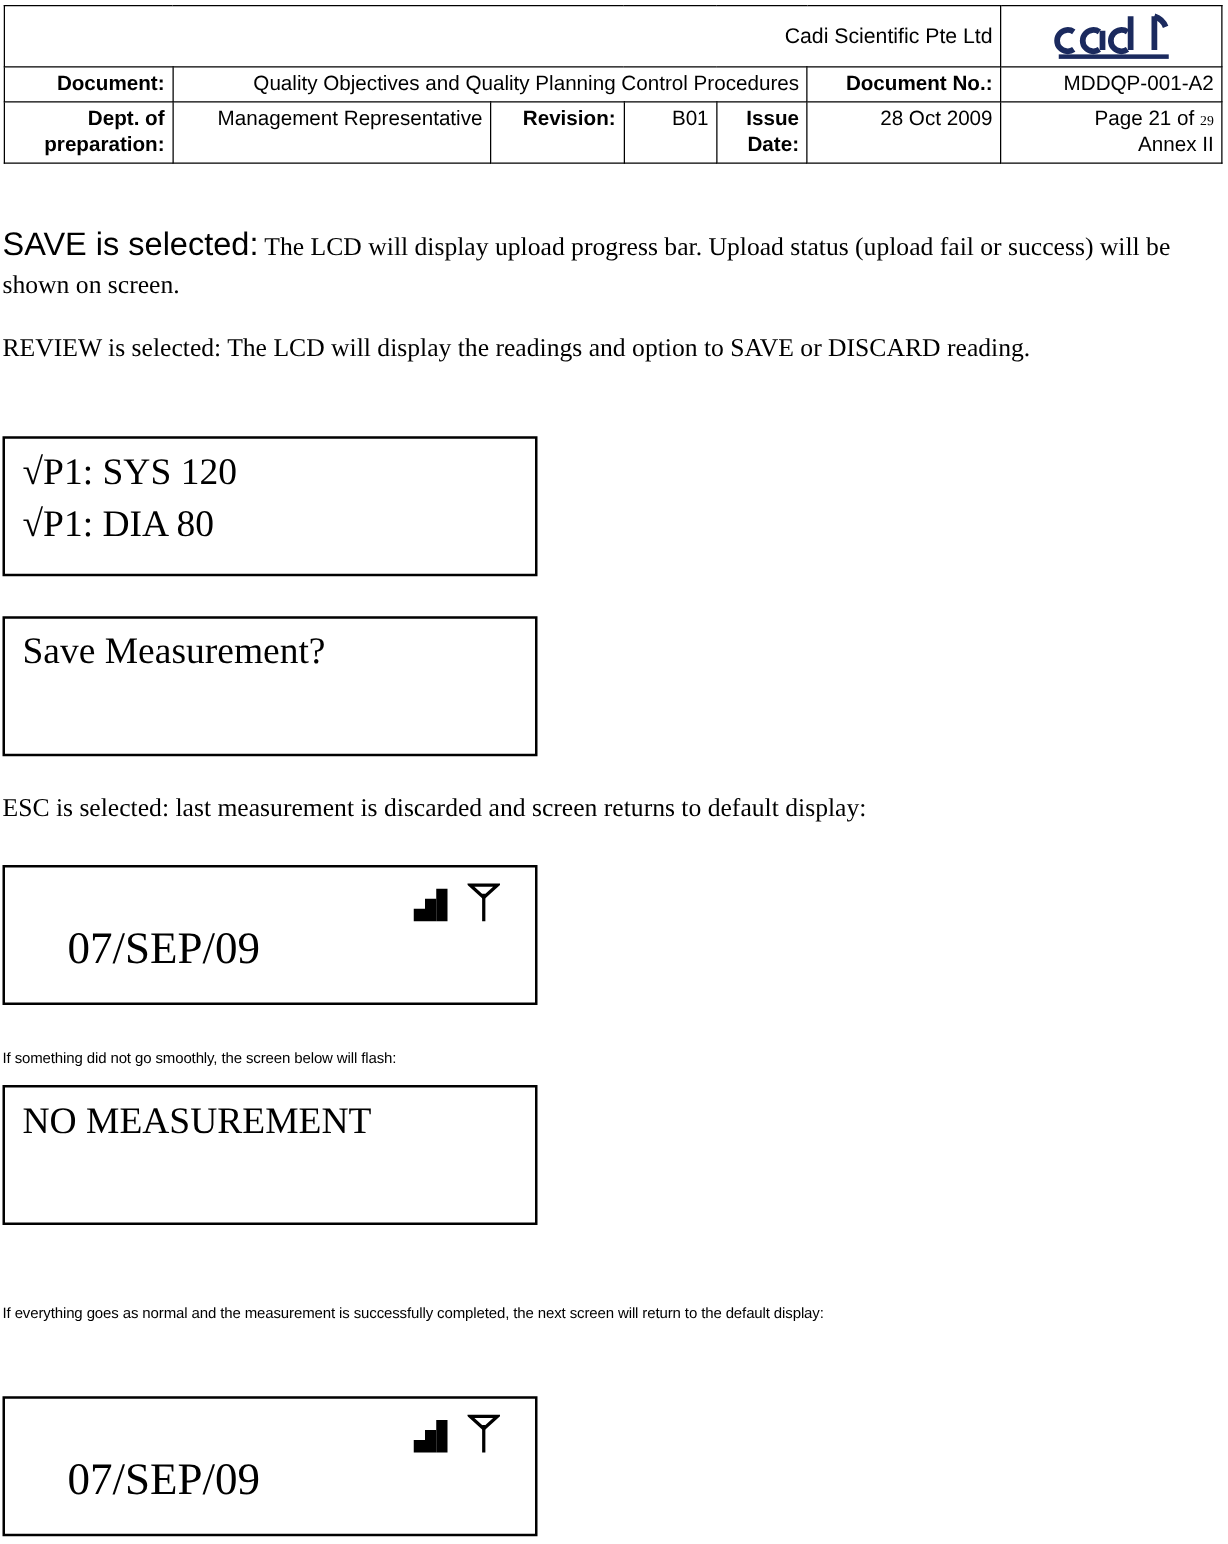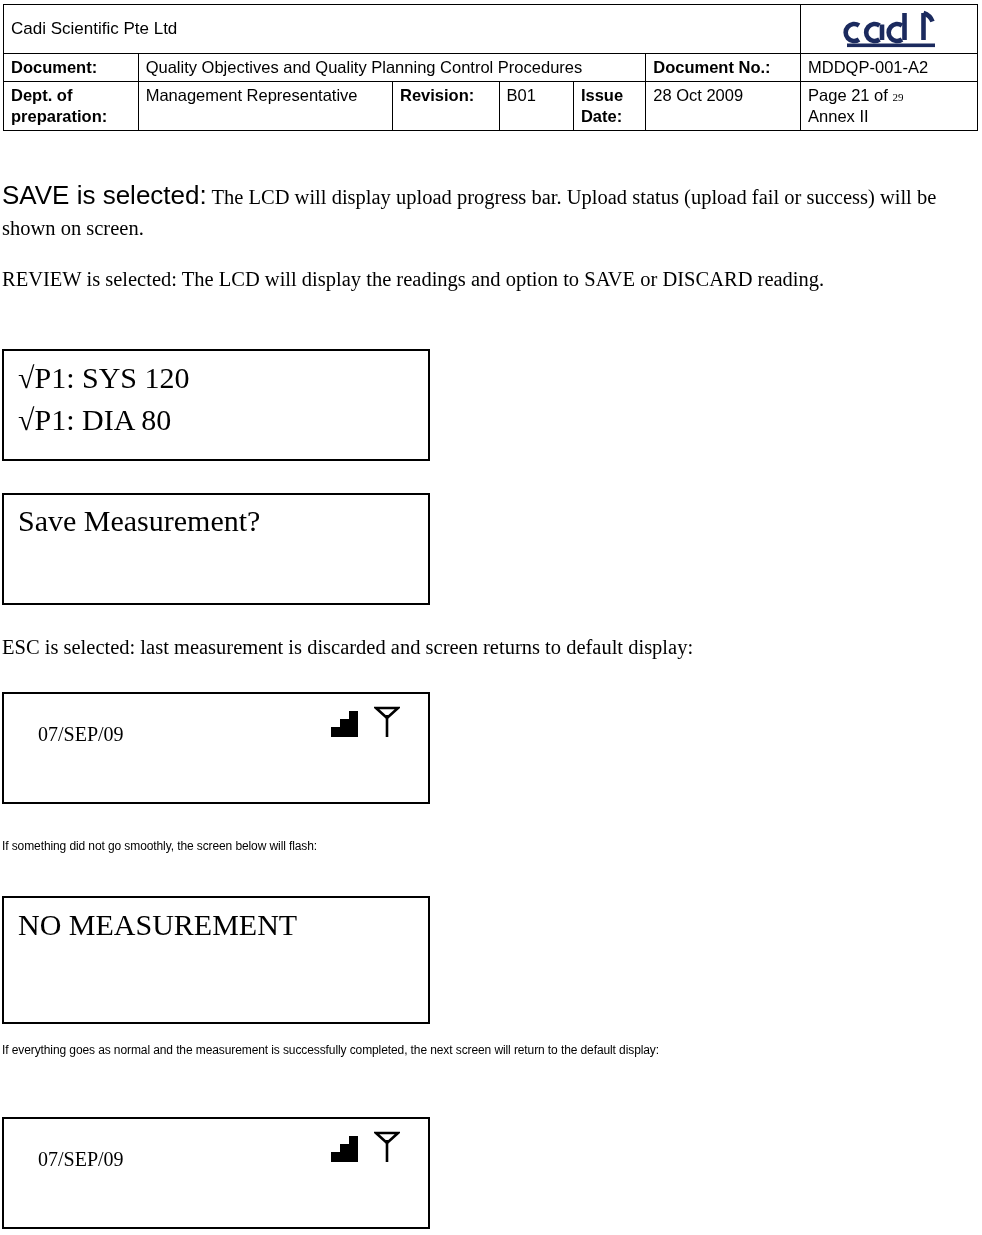--- a/index.html
+++ b/index.html
@@ -25,20 +25,21 @@
     border-collapse: collapse;
     table-layout: fixed;
   }
   .doc-header td {
     border: 1.6px solid #000;
     padding: 3px 6px 4px 7px;
     font-family: "Liberation Sans", sans-serif;
     font-size: 16.5px;
     line-height: 1.24;
     vertical-align: top;
+    text-align: right;
   }
   .doc-header td.company {
     font-size: 17px;
     padding-top: 8px;
     padding-bottom: 9px;
     vertical-align: middle;
   }
   .doc-header td.logo-cell {
     vertical-align: middle;
     text-align: center;
@@ -88,21 +89,21 @@
     font-size: 30px;
     line-height: 1.0;
     white-space: pre;
     padding-left: 14px;
   }
   .lcd-line.indent { padding-left: 48px; }
 
   .lcd-row-icons {
     position: relative;
     padding-left: 14px;
-    font-size: 20px;
+    font-size: 36px;
     line-height: 1.0;
     white-space: pre;
   }
   .icon-group {
     position: absolute;
     right: 26px;
     top: 2px;
     width: 72px;
     height: 32px;
   }
@@ -203,21 +204,21 @@
       <svg class="icon-antenna" width="26" height="33" viewBox="0 0 26 33">
         <path d="M2 3 L24 3 L13 13 Z" fill="none" stroke="#000" stroke-width="2.6"></path>
         <path d="M13 10 L13 32" stroke="#000" stroke-width="2.6"></path>
       </svg>
     </span>
   </div>
 </div>
 
 <div class="para sans" style="top:838px;">If something did not go smoothly, the screen below will flash:</div>
 
-<div class="lcd" style="top:896px; height:128px; padding-top:12px;">
+<div class="lcd" style="top:868px; height:112px; padding-top:12px;">
   <div class="lcd-line">NO MEASUREMENT</div>
 </div>
 
 <div class="para sans" style="top:1042px;">If everything goes as normal and the measurement is successfully completed, the next screen will return to the default display:</div>
 
 <div class="lcd" style="top:1117px; height:112px; padding-top:10px;">
   <div class="lcd-row-icons">
     <span>07/SEP/09</span>
     <span class="icon-group">
       <svg class="icon-signal" width="30" height="28" viewBox="0 0 30 28">

